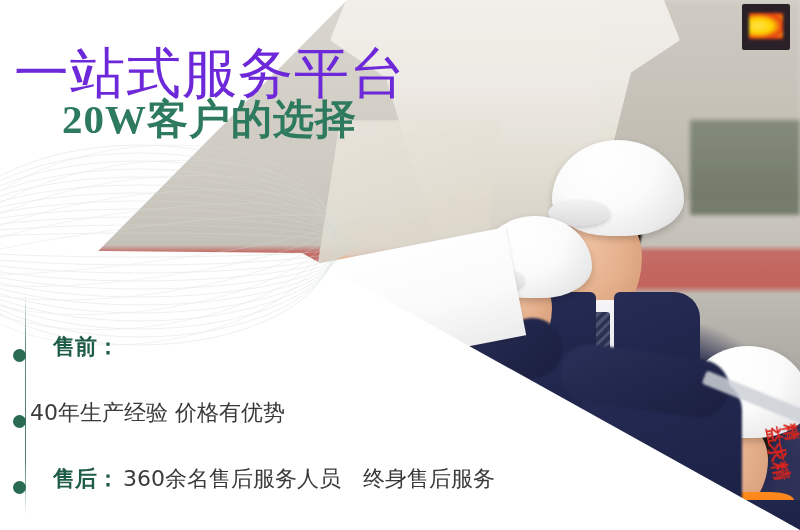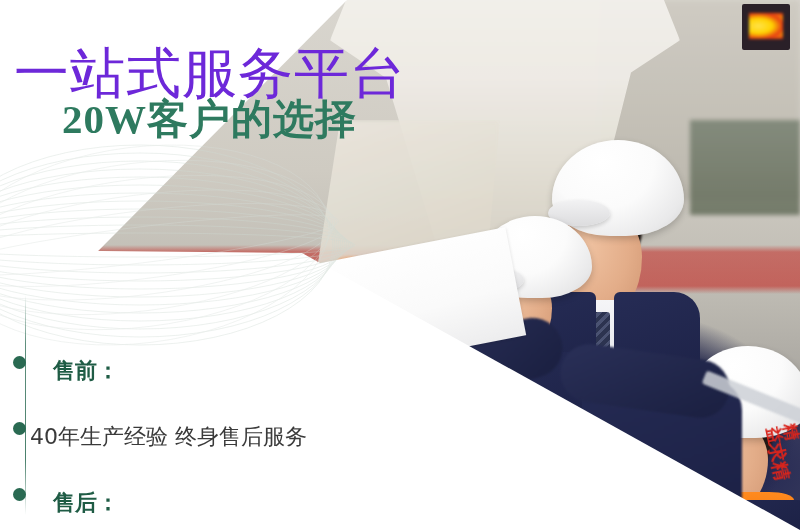--- a/index.html
+++ b/index.html
@@ -133,21 +133,21 @@
     color:#2e7a5f;white-space:nowrap;
     font-family:Liberation Serif, serif;
     margin-left:28px;
   }
 
   
   .timeline-line{
     position:absolute;left:25px;top:295px;width:1px;height:220px;
     background:linear-gradient(180deg,rgba(42,106,82,0) 0%,rgba(42,106,82,.75) 22%,rgba(42,106,82,.85) 75%,rgba(42,106,82,0) 100%);
   }
-  .bullet-row{position:absolute;display:flex;align-items:flex-start;white-space:nowrap;margin-top:24px;}
+  .bullet-row{position:absolute;display:flex;align-items:flex-end;white-space:nowrap;}
   .dot{
     width:13px;height:13px;border-radius:50%;background:#2a6a52;
     margin-left:-6px;flex:0 0 auto;
   }
   .b-label{
     color:#1f5c45;font-weight:700;font-size:22px;margin-left:27px;
     font-family:"DejaVu Sans","Liberation Sans",sans-serif;
   }
   .b-text{
     color:#3a3a3a;font-size:22px;margin-left:4px;
@@ -243,21 +243,22 @@
 
   <div class="timeline-line"></div>
 
   <div class="bullet-row" id="row0">
     <span class="dot"></span>
     <span class="b-label">售前：</span>
   </div>
 
   <div class="bullet-row" id="row1">
     <span class="dot"></span>
-    <span class="b-text">40年生产经验 终身售后服务</span>
+    <span class="b-text">40年生产经验 价格有优势</span>
   </div>
 
   <div class="bullet-row" id="row2">
     <span class="dot"></span>
     <span class="b-label">售后：</span>
+    <span class="b-text">360余名售后服务人员　终身售后服务</span>
   </div>
 
 </div>
 
 </body></html>

